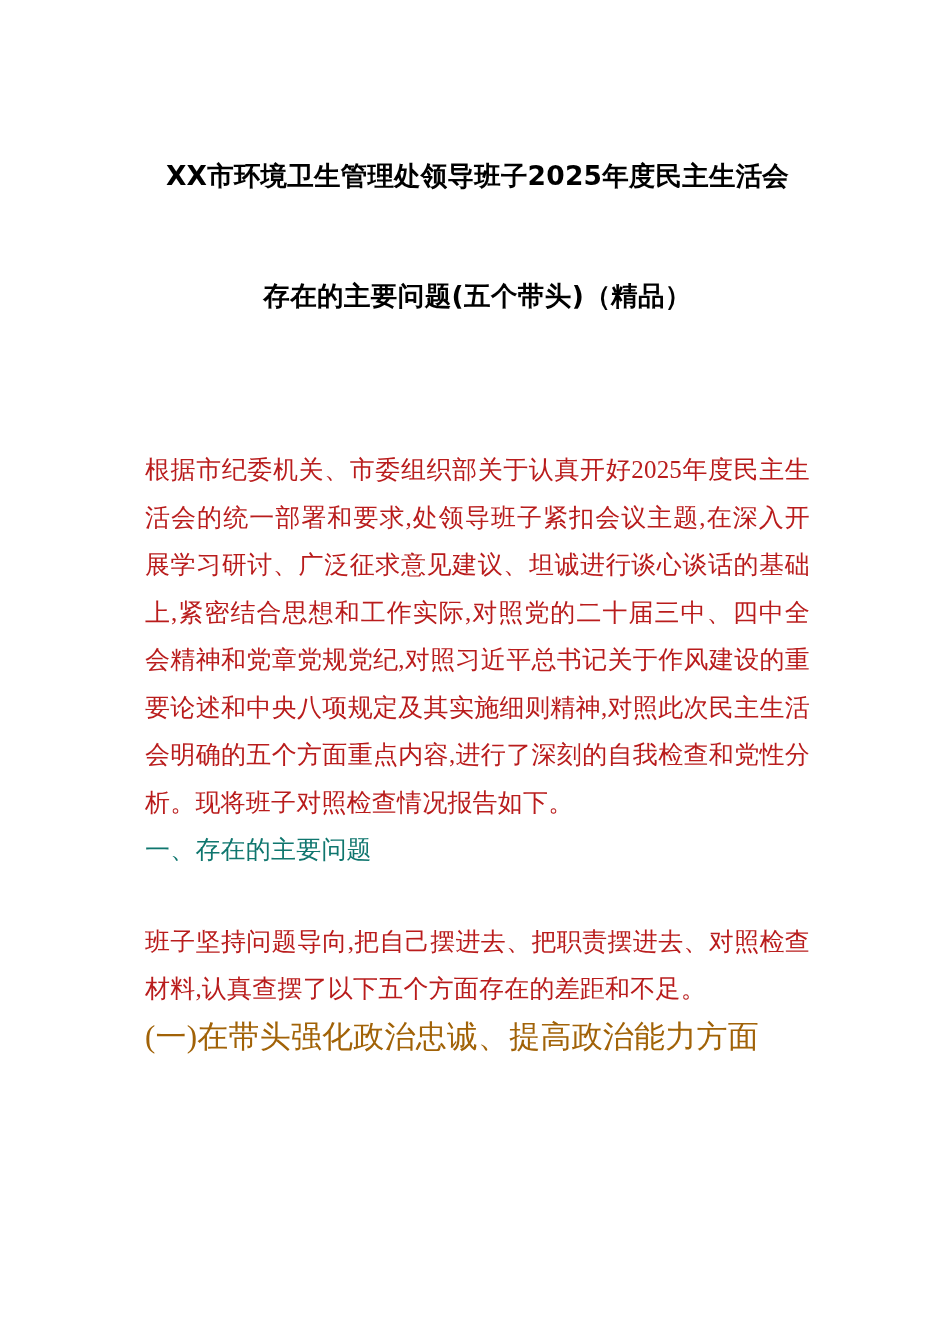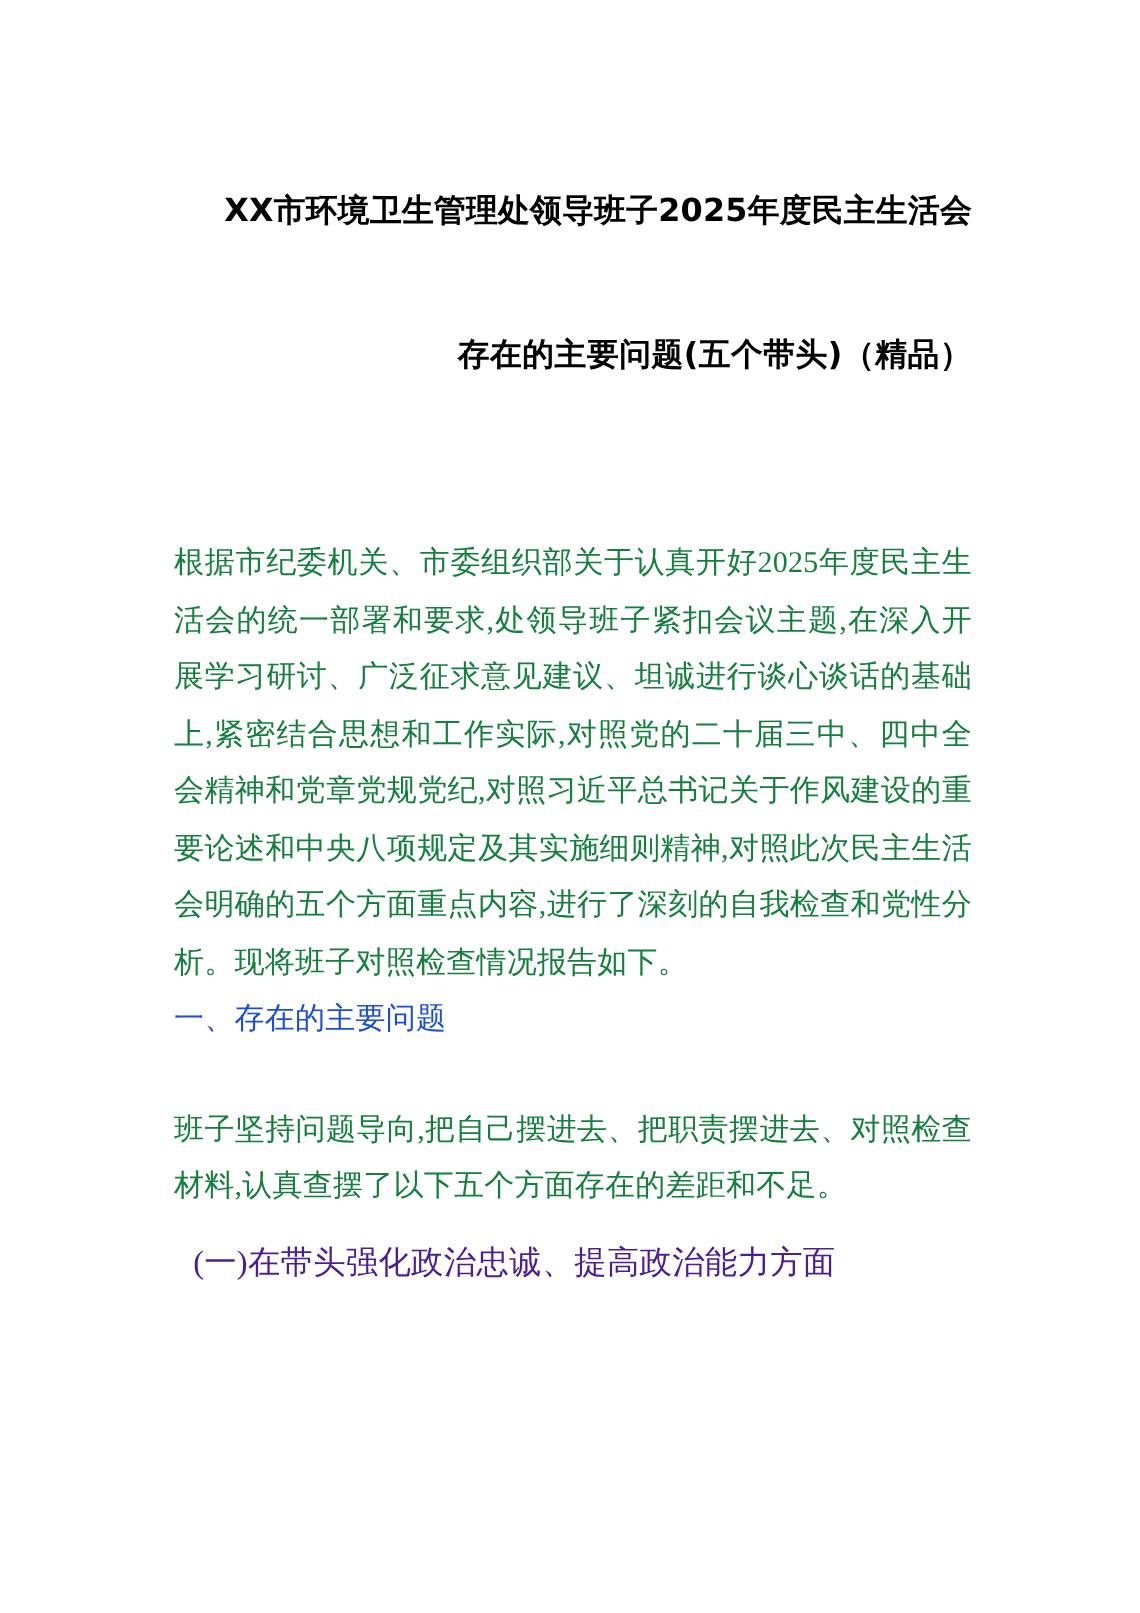--- a/index.html
+++ b/index.html
@@ -31,66 +31,66 @@
     left: 145px;
     top: 150px;
     width: 665px;
   }
   .doc-title-line {
     font-family: "DejaVu Sans", "Liberation Sans", sans-serif;
     font-weight: bold;
     font-size: 26.5px;
     line-height: 52px;
     color: #000000;
-    text-align: right;
+    text-align: center;
     letter-spacing: 0.4px;
     white-space: nowrap;
   }
   .doc-title-line.line-1 {
     margin-bottom: 68px;
     letter-spacing: 0.2px;
   }
 
   
   .body-block {
     position: absolute;
     left: 145px;
     top: 446px;
     width: 665px;
   }
 
   .para {
     font-size: 25px;
     line-height: 47.5px;
-    color: #15803d;
+    color: #b91c1c;
     text-align: justify;
     text-justify: inter-ideograph;
     letter-spacing: 0.2px;
     margin: 0;
   }
 
   .gap-para { margin-top: 44px; }
   .gap-heading { margin-top: 45px; }
   .gap-sub { margin-top: 45px; }
 
   .heading {
     font-size: 25px;
     line-height: 47.5px;
-    color: #1d4ed8;
+    color: #0f766e;
     letter-spacing: 0.2px;
     margin: 0;
     white-space: nowrap;
   }
 
   .subheading {
-    font-size: 27px;
+    font-size: 31px;
     line-height: 47.5px;
-    color: #4c1d95;
+    color: #a16207;
     letter-spacing: 0.2px;
-    margin: 16px;
+    margin: 0;
     white-space: nowrap;
   }
 </style>
 </head>
 <body>
 
 <div class="page">
 
   <div class="title-block">
     <div class="doc-title-line line-1">XX市环境卫生管理处领导班子2025年度民主生活会</div>

